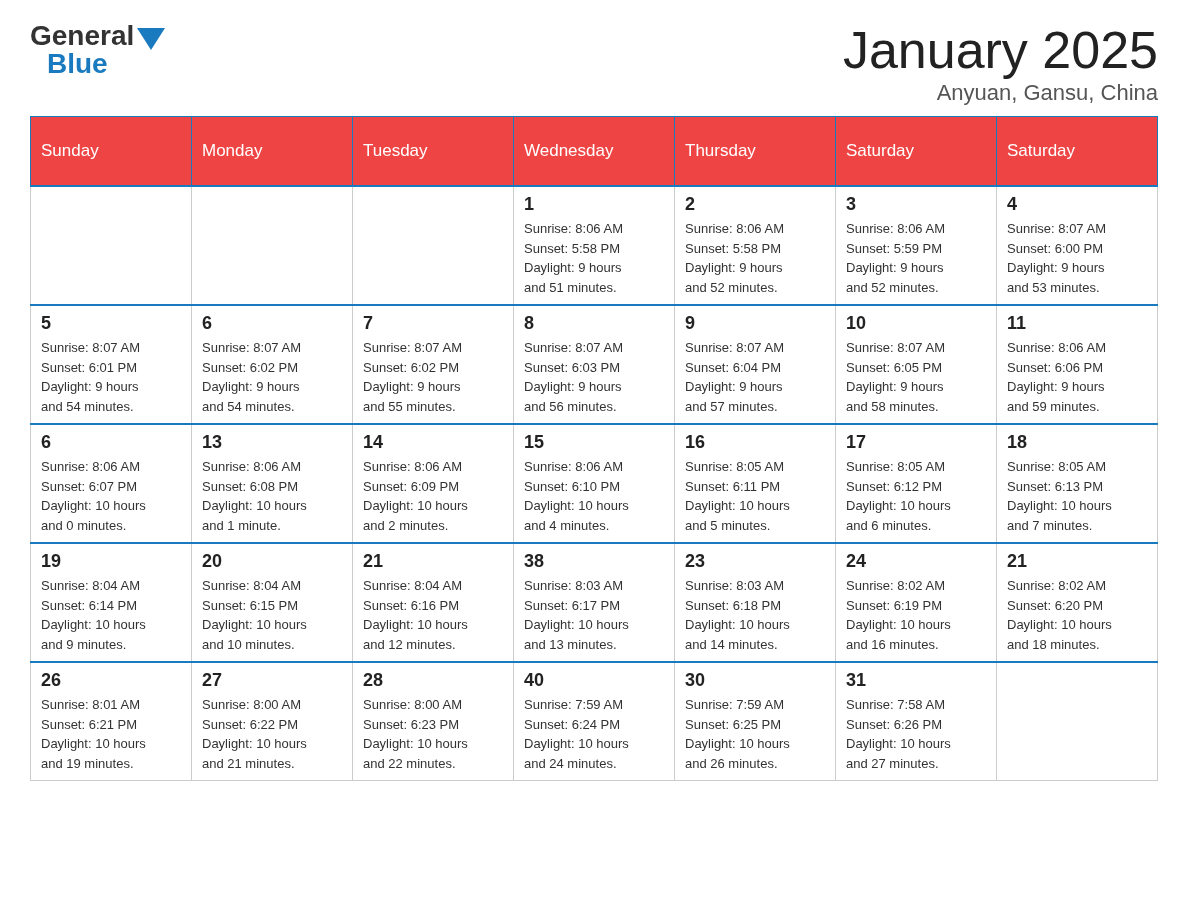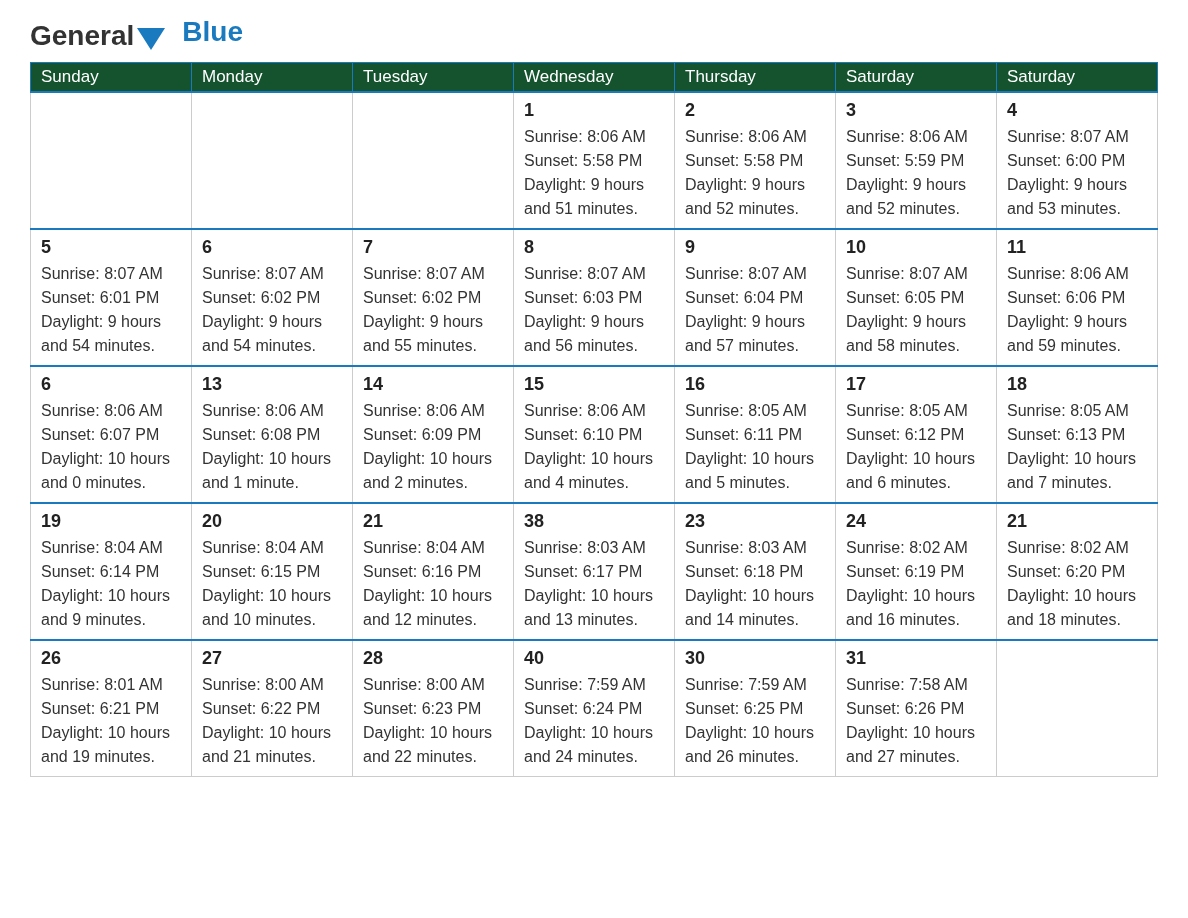--- a/index.html
+++ b/index.html
@@ -11,21 +11,21 @@
       min-height: 918px;
     }
     .header {
       display: flex;
       justify-content: space-between;
       align-items: flex-start;
       margin-bottom: 10px;
     }
     .logo {
       display: flex;
-      flex-direction: row;
+      flex-direction: column;
       align-items: flex-start;
     }
     .logo-top {
       display: flex;
       align-items: center;
     }
     .logo-general {
       font-size: 28px;
       font-weight: bold;
       color: #333;
@@ -58,58 +58,62 @@
       font-size: 22px;
       font-weight: normal;
       color: #555;
     }
     .calendar {
       width: 100%;
       border-collapse: collapse;
       margin-top: 10px;
     }
     .calendar thead th {
-      background: #14532d;
+      background: #ef4444;
       color: #fff;
       font-size: 17px;
       font-weight: normal;
-      padding: 4px 10px;
+      padding: 24px 10px;
       text-align: left;
       border: 1px solid #1a7abf;
     }
     .calendar tbody td {
       border: 1px solid #ccc;
       border-top: 2px solid #1a7abf;
       vertical-align: top;
       padding: 7px 10px;
       width: 14.28%;
       min-height: 100px;
     }
     .day-num {
       font-size: 18px;
       font-weight: bold;
       color: #222;
       margin-bottom: 4px;
     }
     .day-info {
-      font-size: 16px;
+      font-size: 13px;
       color: #333;
       line-height: 1.5;
     }
   </style>
 </head>
 <body>
 
 <div class="header">
   <div class="logo">
     <div class="logo-top">
       <span class="logo-general">General</span>
       <div class="logo-triangle"></div>
     </div>
     <span class="logo-blue">Blue</span>
+  </div>
+  <div class="title-block">
+    <h1>January 2025</h1>
+    <h2>Anyuan, Gansu, China</h2>
   </div>
 </div>
 
 <table class="calendar">
   <thead>
     <tr>
     <th>Sunday</th>
         <th>Monday</th>
         <th>Tuesday</th>
         <th>Wednesday</th>

